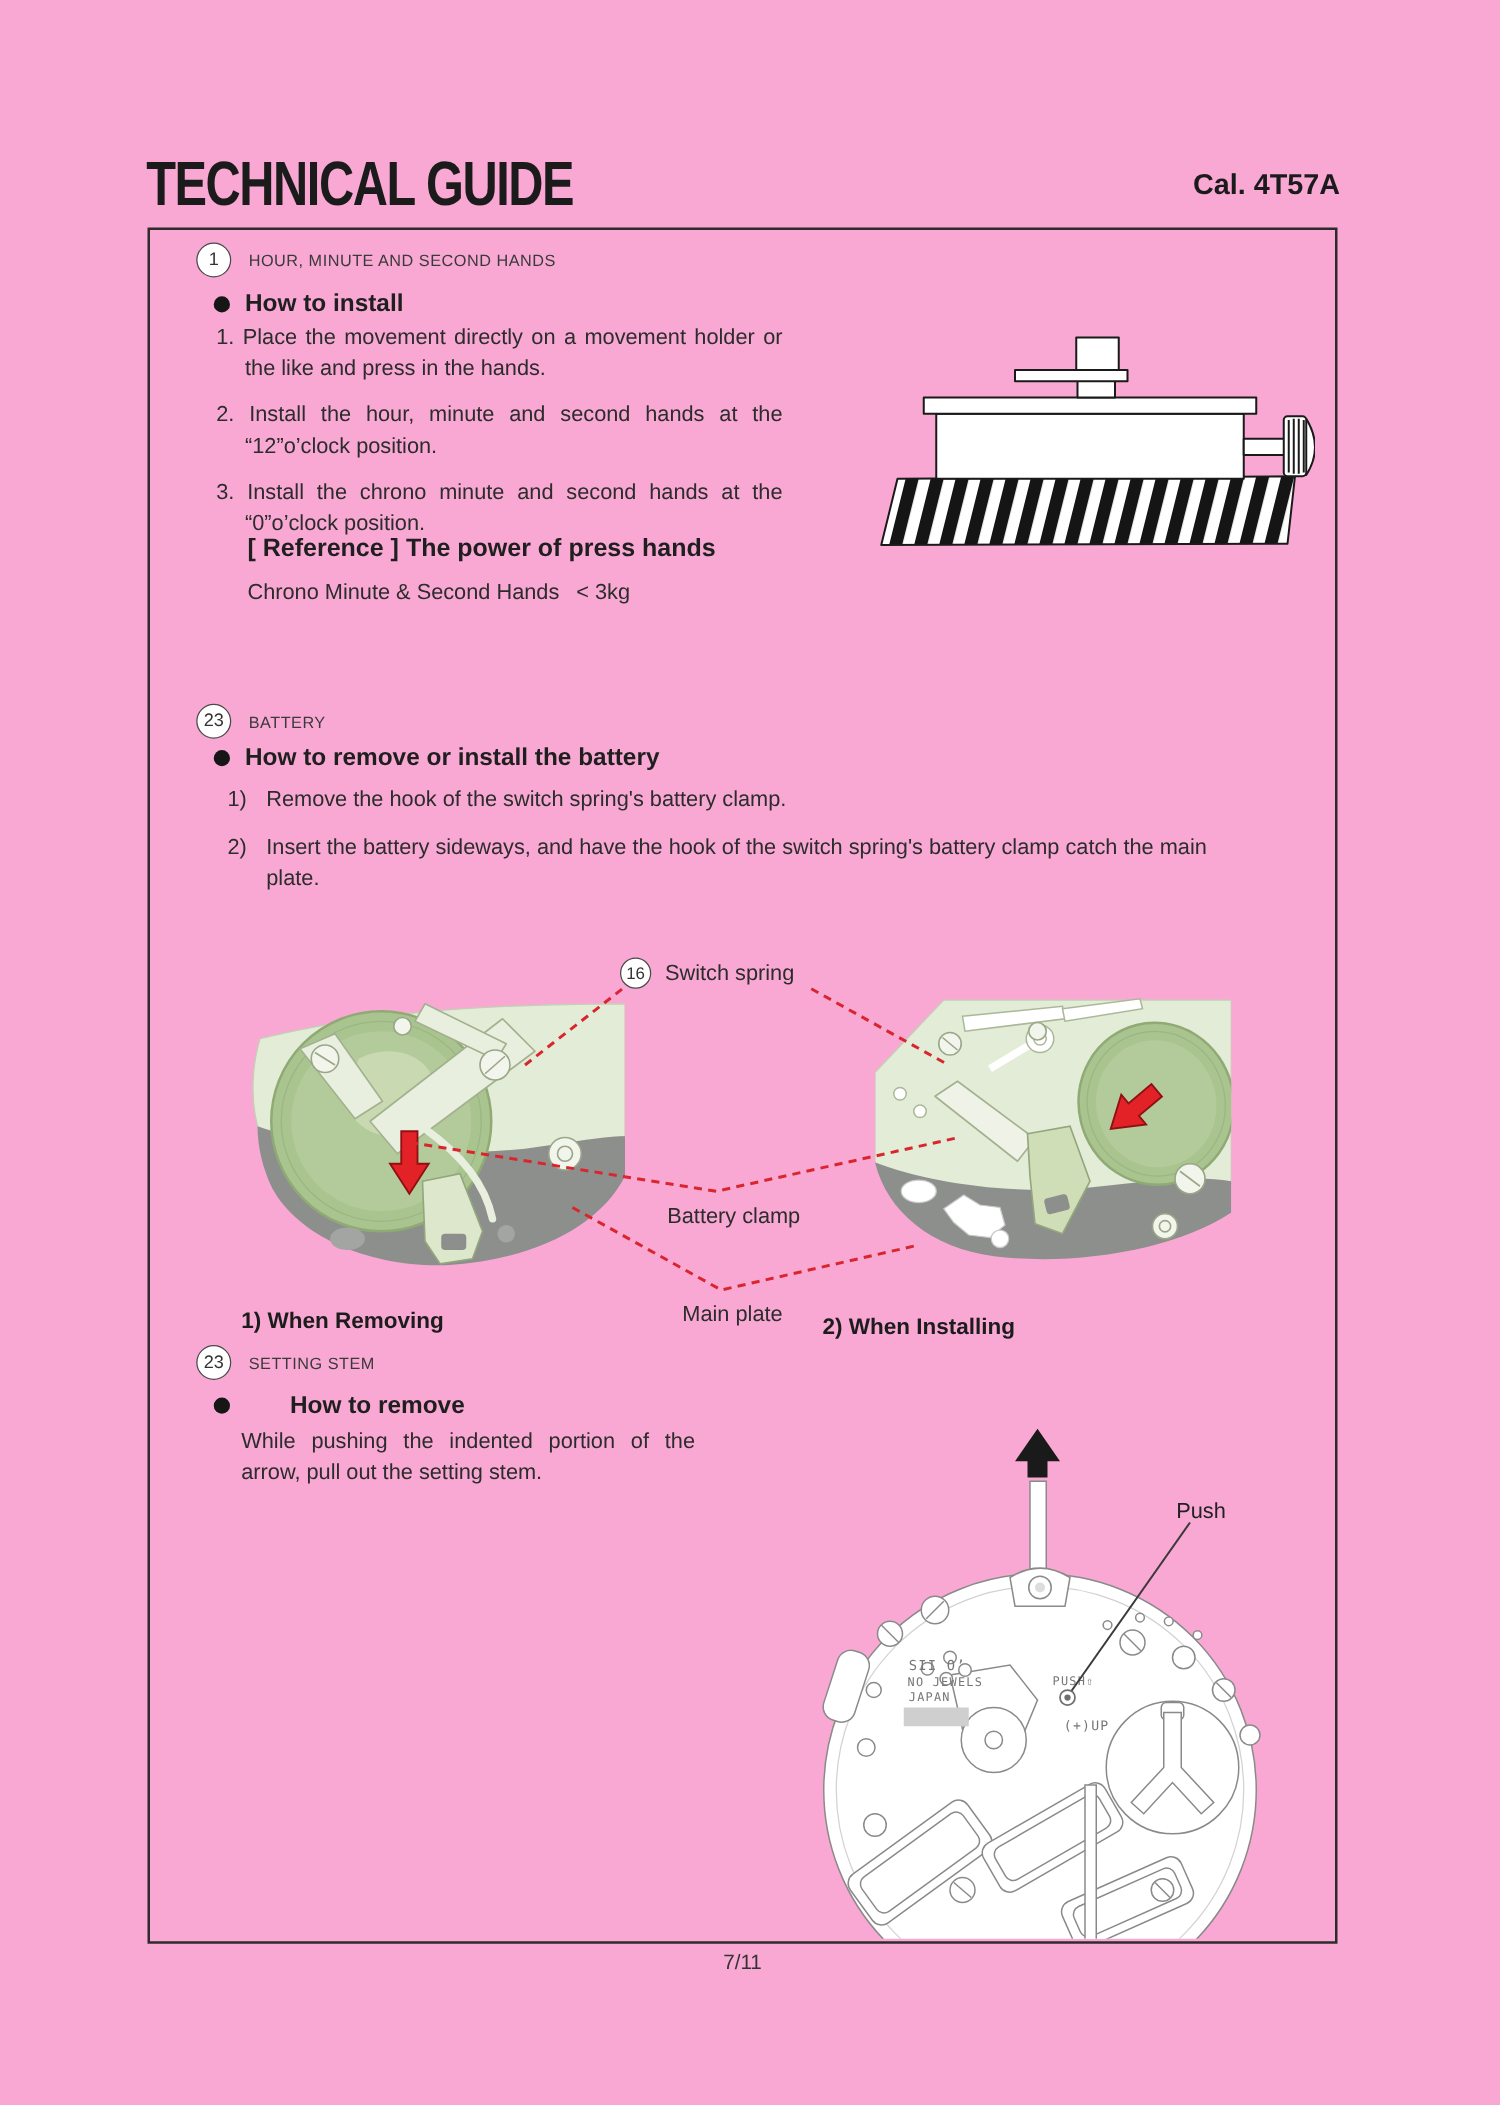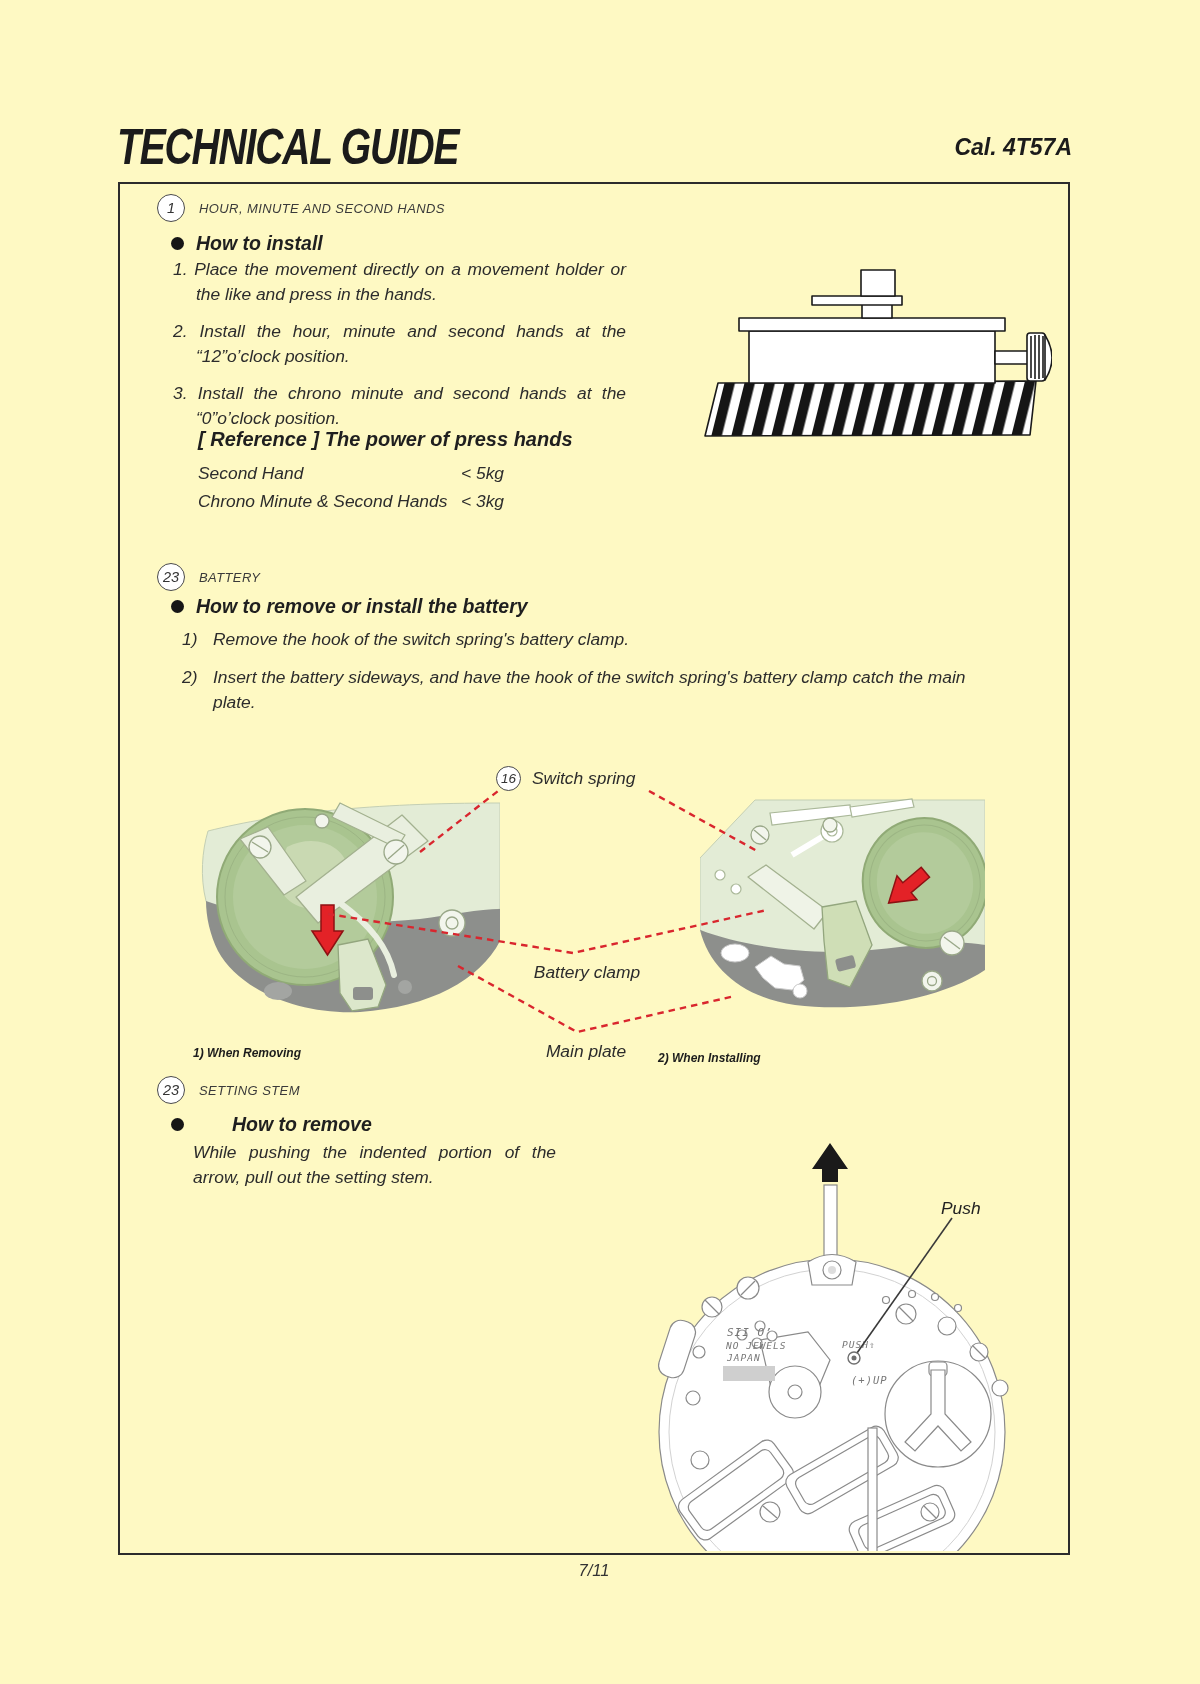--- a/index.html
+++ b/index.html
@@ -1,17 +1,17 @@
 <!DOCTYPE html>
 <html><head>
 <meta charset="utf-8">
 <style>
   html,body{margin:0;padding:0;background:#e8e8e8;}
-  .page{position:relative;width:1200px;height:1684px;background:#fef9c3;
-        font-family:"Liberation Sans",sans-serif;color:#2e2e2e;overflow:hidden;margin:0 auto;font-style:italic;}
+  .page{position:relative;width:1200px;height:1684px;background:#f9a8d4;
+        font-family:"Liberation Sans",sans-serif;color:#2e2e2e;overflow:hidden;margin:0 auto;}
   .abs{position:absolute;}
   
   .doc-title{left:117px;top:118px;font-size:50px;font-weight:700;color:#1b1b1b;
              transform:scaleX(.78);transform-origin:0 0;letter-spacing:-1.5px;white-space:nowrap;}
   .cal-label{left:890px;top:134px;width:182px;text-align:right;font-size:23px;font-weight:700;color:#1b1b1b;}
   .frame{left:118px;top:182px;width:952px;height:1373px;border:2px solid #2c2c2c;box-sizing:border-box;}
   
   .sec-row{display:flex;align-items:center;gap:14px;}
   .num-circle{width:28px;height:28px;border:1.5px solid #4a4a4a;border-radius:50%;
               display:flex;align-items:center;justify-content:center;font-size:14.5px;color:#333;
@@ -27,21 +27,21 @@
   .steps p{font-size:17.4px;line-height:24.6px;text-align:justify;
            padding-left:23px;text-indent:-23px;margin:0 0 13px 0;color:#2c2c2c;}
   .ref-head{font-size:20px;font-weight:700;color:#1f1f1f;margin:0 0 9px 0;}
   .ref-row{font-size:17.4px;line-height:27.5px;color:#2c2c2c;}
   .ref-label{display:inline-block;width:263px;}
   .bsteps{width:785px;font-size:17.4px;line-height:25px;color:#2c2c2c;}
   .bstep{display:flex;margin-bottom:13px;}
   .bnum{width:31px;flex:none;}
   .btxt{flex:1;}
   .fig-label{font-size:17.4px;color:#2c2c2c;text-align:center;}
-  .fig-caption{font-size:12px;font-weight:700;color:#1c1c1c;white-space:nowrap;}
+  .fig-caption{font-size:18px;font-weight:700;color:#1c1c1c;white-space:nowrap;}
   .callout{display:flex;align-items:center;gap:11px;font-size:17.4px;color:#2c2c2c;}
   .stem-body{width:363px;font-size:17.4px;line-height:25px;text-align:justify;color:#2c2c2c;}
   .push-label{font-size:17.4px;color:#222;}
   .footer{left:118px;top:1561px;width:952px;text-align:center;font-size:16.5px;color:#333;}
   svg{display:block;}
   .mech{fill:#ffffff;stroke:#8a8a8a;stroke-width:1.2;}
   .mono-etch{font-family:"DejaVu Sans Mono",monospace;fill:#777;letter-spacing:1px;}
 </style>
 </head>
 <body>
@@ -87,23 +87,20 @@
         <line x1="1031" y1="336" x2="1031" y2="378"></line>
         <line x1="1035" y1="335" x2="1035" y2="379"></line>
         <line x1="1039" y1="335" x2="1039" y2="379"></line>
         <line x1="1043" y1="336" x2="1043" y2="378"></line>
       </g>
     </g>
   </svg>
 
   <div class="abs" style="left:198px;top:428px;">
     <div class="ref-head">[ Reference ] The power of press hands</div>
-    <div class="ref-row">
-      <span class="ref-label">Second Hand</span><span>&lt; 5kg</span>
-    </div>
     <div class="ref-row">
       <span class="ref-label">Chrono Minute &amp; Second Hands</span><span>&lt; 3kg</span>
     </div>
   </div>
 
   <div class="abs sec-row" style="left:157px;top:563px;">
     <span class="num-circle">23</span>
     <span class="sec-title">BATTERY</span>
   </div>
   <div class="abs sub-row" style="left:171px;top:595px;">

